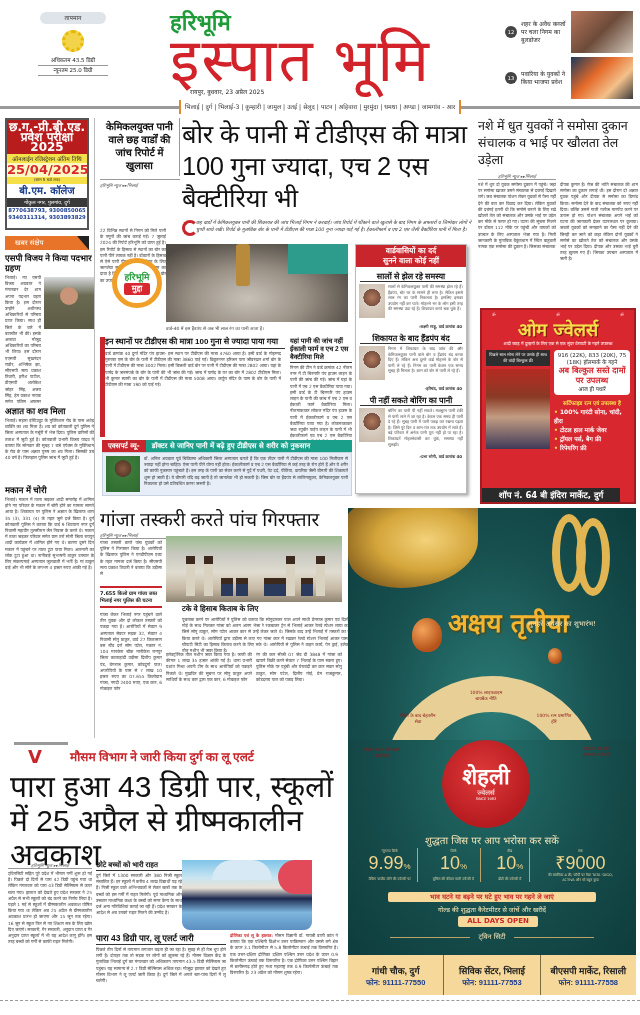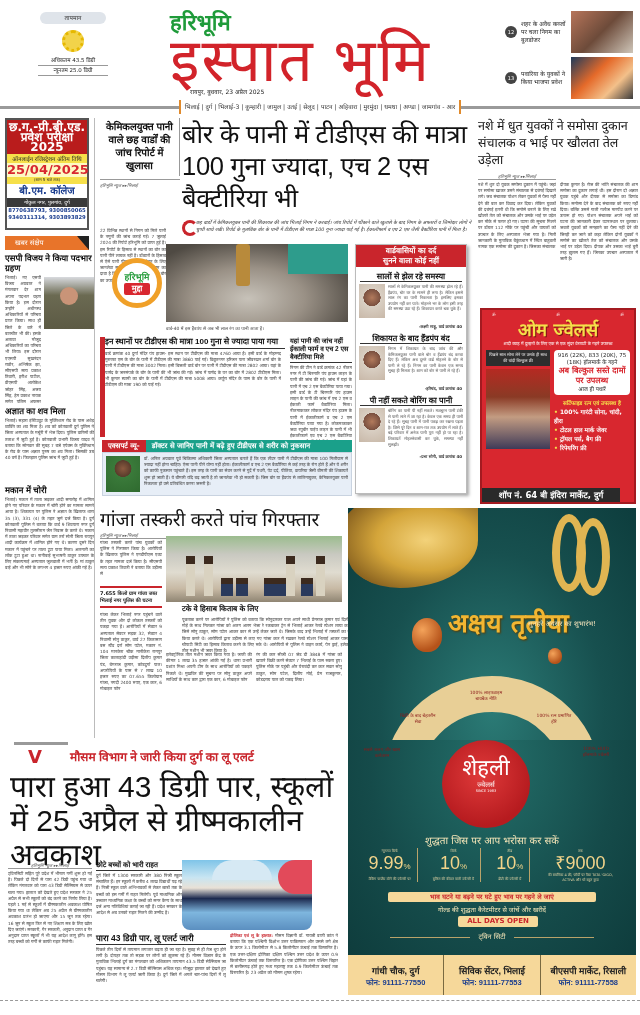--- a/index.html
+++ b/index.html
@@ -110,21 +110,21 @@
 #akshaya{left:348px;top:508px;width:288px;height:252px;background:radial-gradient(ellipse at 50% 80%,#2b7b76 0,#17504f 55%,#0d3d3d 100%)}
 #akshaya .necklace{position:absolute;left:0;top:0;width:130px;height:80px;border-radius:0 0 60% 40%;background:radial-gradient(ellipse at 60% 40%,#f3d27a 0,#d4a53a 45%,#8a6320 80%,transparent 81%)}
 #akshaya .bangle{position:absolute;width:34px;height:78px;border:8px solid #e0b552;border-radius:50%}
 #akshaya .title{position:absolute;left:100px;top:103px;font-family:"DejaVu Serif",serif;font-weight:bold;color:#f2b632;font-size:26px;line-height:24px;text-shadow:1px 1px 2px #5a3a00}
 #akshaya .sub{position:absolute;left:180px;top:112px;color:#f3e3bb;font-size:7px;line-height:9px}
 #akshaya .pot{position:absolute;border-radius:50% 50% 45% 45%;background:radial-gradient(circle at 35% 35%,#f4a35a,#b5531a 70%)}
 #akshaya .arc{position:absolute;left:34px;top:168px;width:220px;height:220px;border-radius:50%;border:36px solid #e8cf96}
 #akshaya .seg{position:absolute;color:#8a1a1a;font-size:4.5px;line-height:6px;text-align:center;width:40px}
 #shehli{left:348px;top:740px;width:288px;height:220px;background:radial-gradient(ellipse at 50% 10%,#236e69 0,#154b4a 60%,#0e3c3c 100%)}
 #shehli .logo{position:absolute;left:94px;top:0;width:88px;height:88px;border-radius:50%;background:radial-gradient(circle at 45% 40%,#e03a3a,#b61b1f 70%);color:#fff;text-align:center}
-#shehli .logo .n{font-family:"DejaVu Serif",serif;font-weight:normal;font-size:22px;line-height:24px;margin-top:16px}
+#shehli .logo .n{font-family:"DejaVu Serif",serif;font-weight:bold;font-size:22px;line-height:24px;margin-top:24px}
 #shehli .logo .j{font-size:7px}
 #shehli .logo .s{font-size:3.5px}
 #shehli .motto{position:absolute;left:0;right:0;top:93px;text-align:center;color:#f5e6b8;font-size:10px}
 #shehli .stats{position:absolute;left:10px;right:10px;top:108px;display:flex;justify-content:space-around}
 .stat{text-align:center;color:#f2d48a;border-right:1px solid #b9a36a;padding:0 6px}
 .stat:last-child{border:none}
 .stat .top{font-size:3.5px;color:#e8d8a8}
 .stat .val{font-size:18px;line-height:20px;font-family:"Liberation Sans",sans-serif}
 .stat .val small{font-size:8px}
 .stat .bot{font-size:3.5px;line-height:4.5px;color:#e8d8a8}

